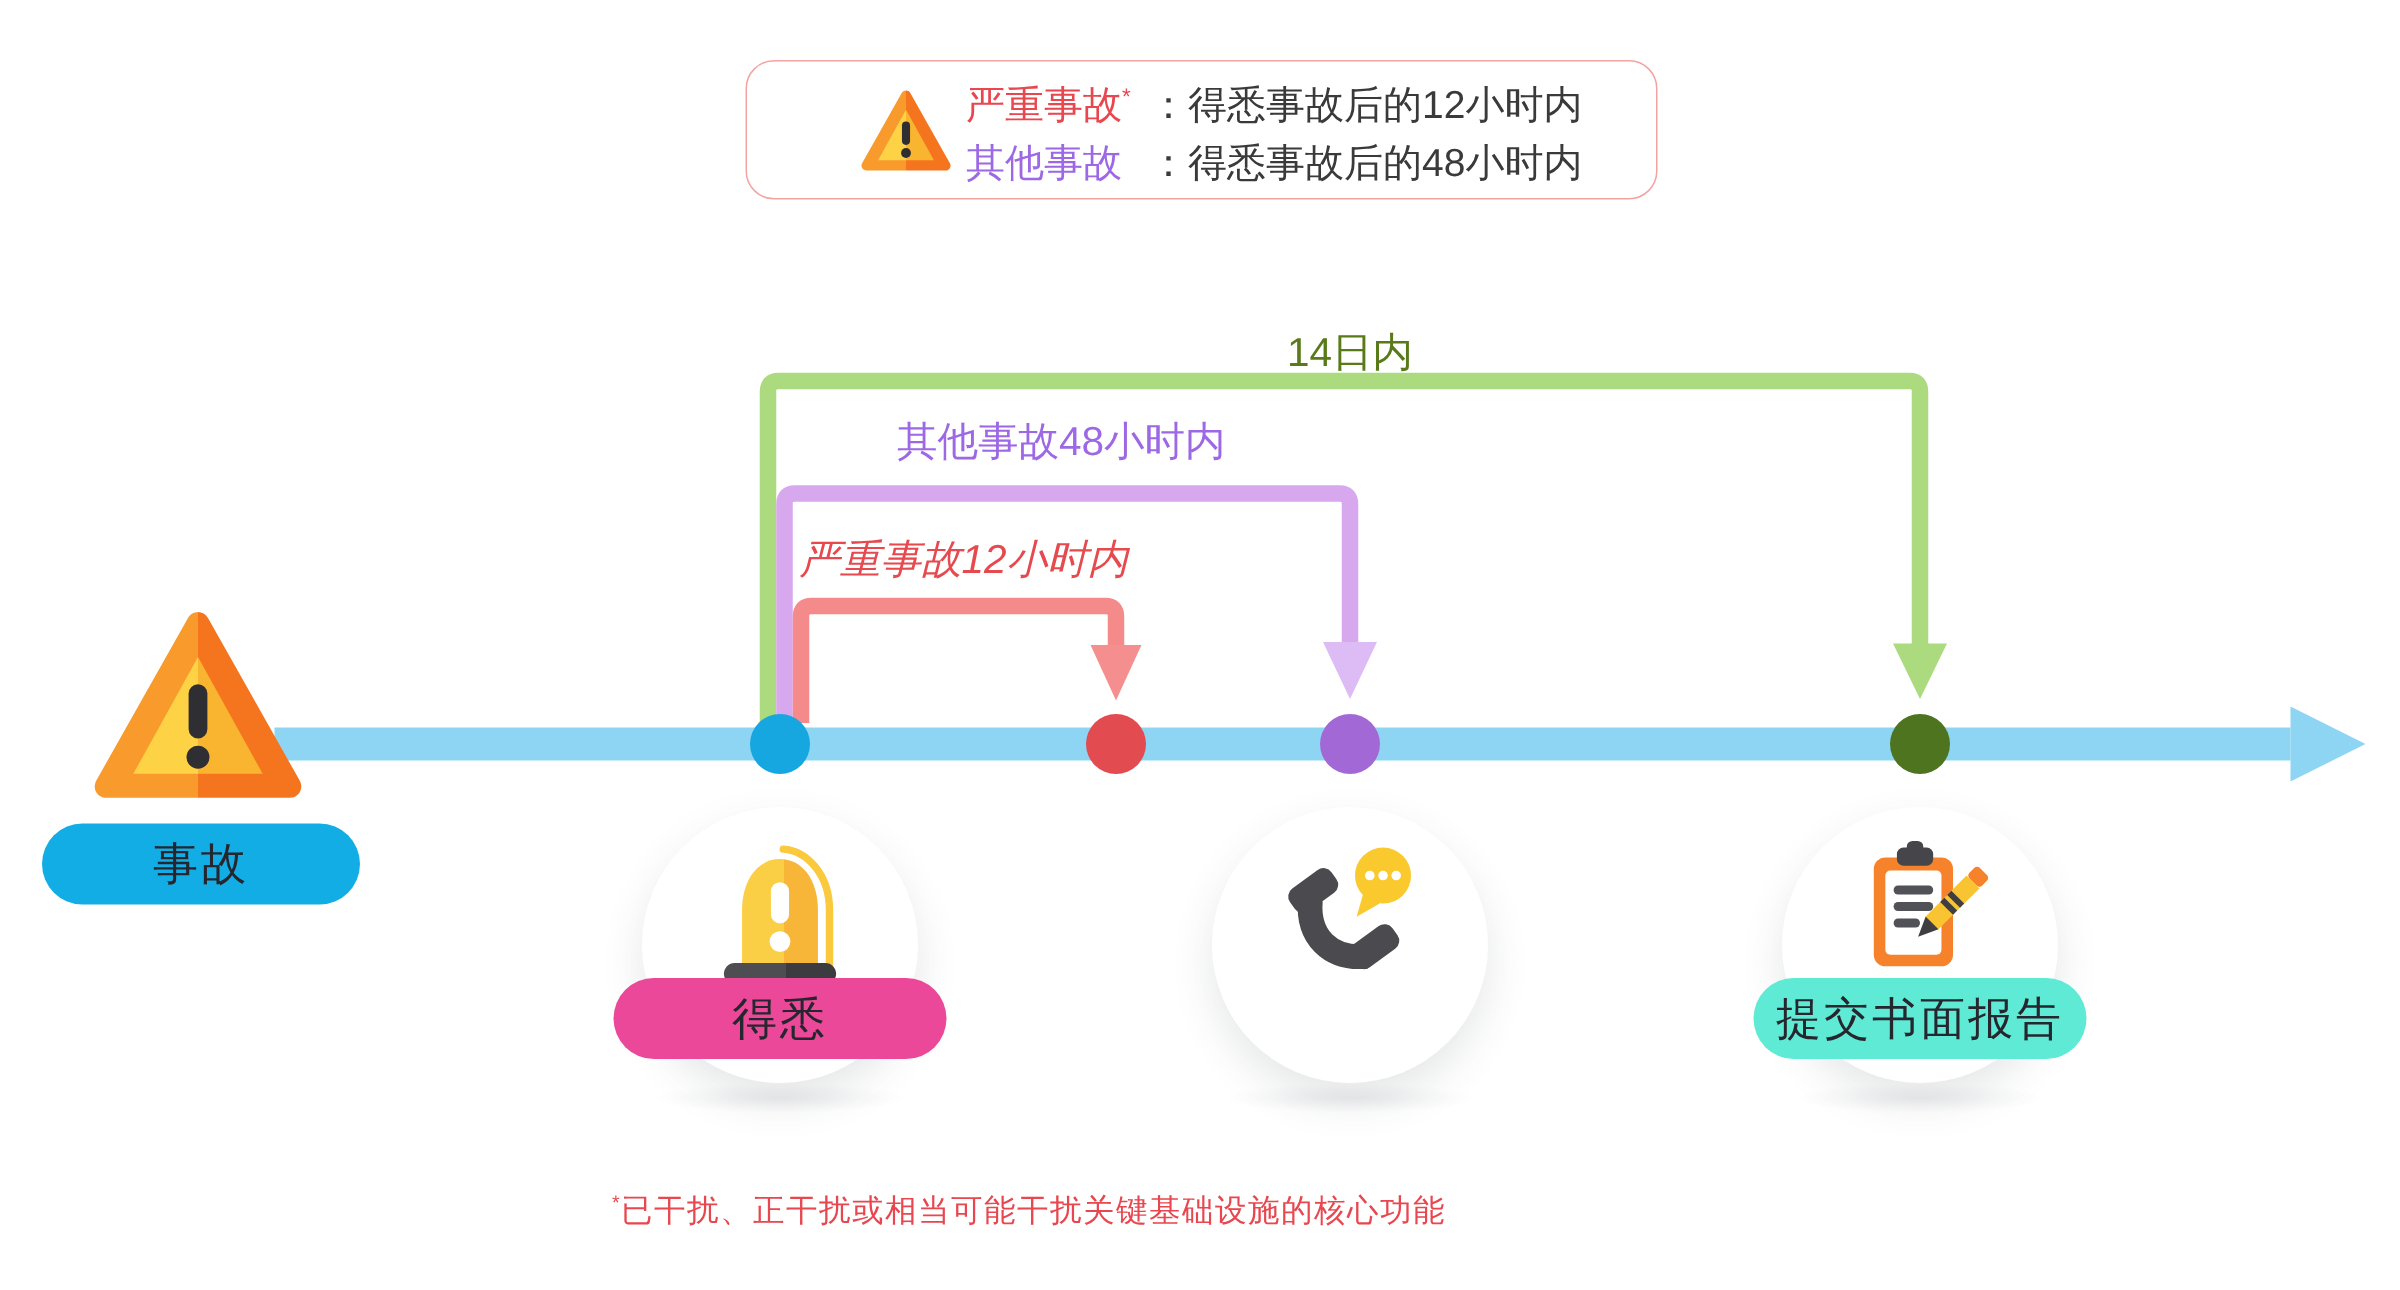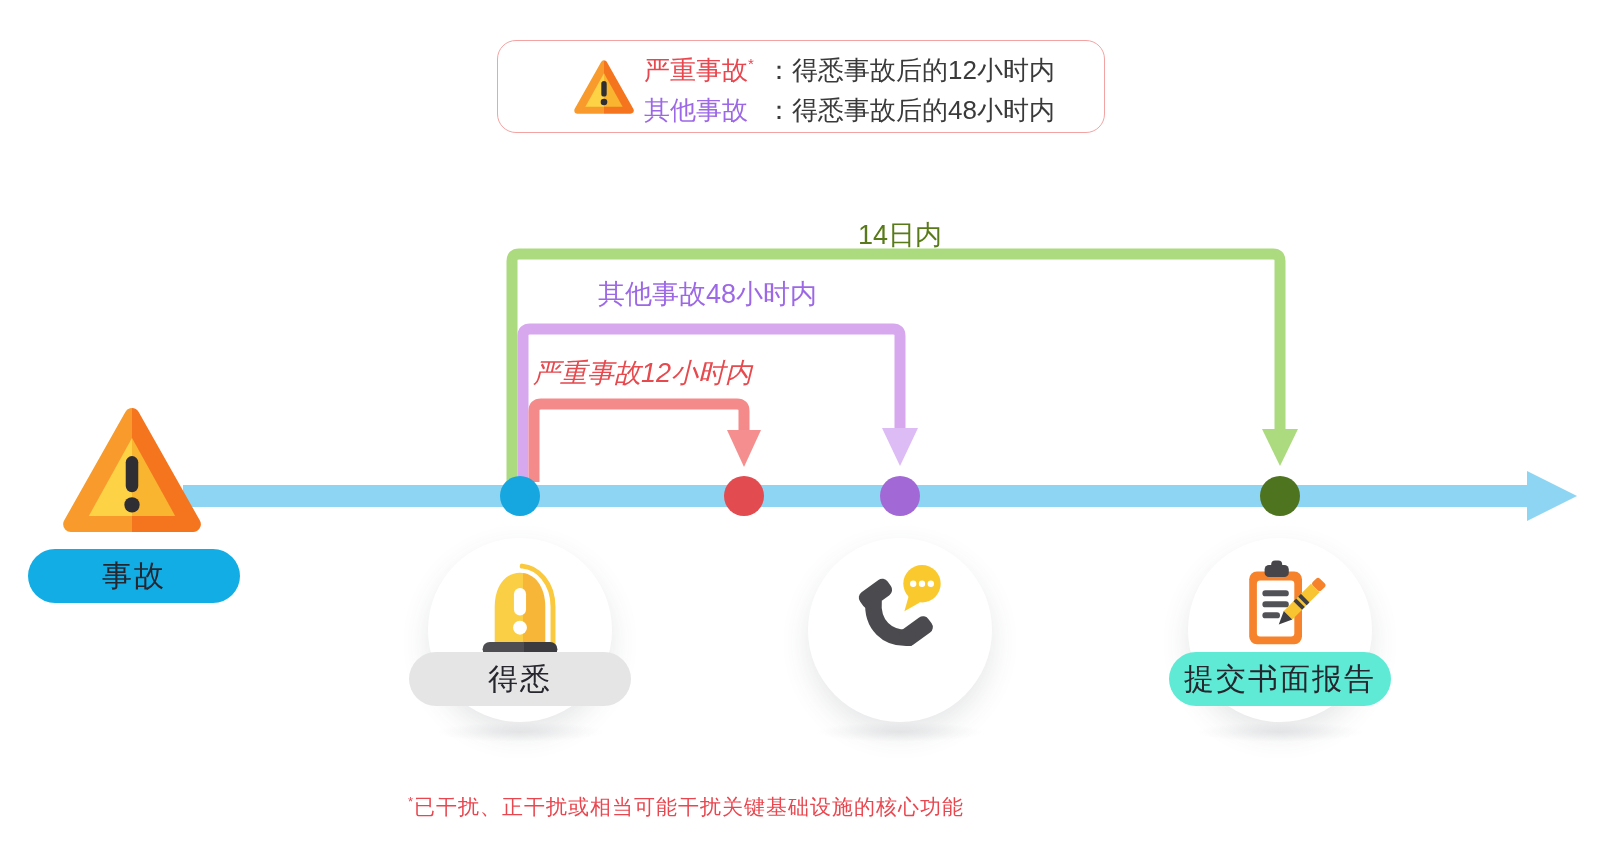--- a/index.html
+++ b/index.html
@@ -132,21 +132,21 @@
   <div class="node-circle nc-1">
     <svg class="node-ic" viewBox="0 0 100 100">
       <path d="M80 82 L80 48 C80 26 66 12 52 11" stroke="#fbc93d" stroke-width="4.5" fill="none" stroke-linecap="round"></path>
       <path d="M27 82 L27 48 C27 29 37 17 50 17 C63 17 73 29 73 48 L73 82 Z" fill="url(#domeGrad)"></path>
       <rect x="44.5" y="31" width="11" height="25" rx="5.5" fill="#ffffff"></rect>
       <circle cx="50" cy="67" r="6.3" fill="#ffffff"></circle>
       <rect x="16" y="80" width="68" height="13" rx="6.5" fill="url(#baseGrad)"></rect>
     </svg>
   </div>
   <div class="node-shadow ns-1"></div>
-  <div class="pill pill-node pn-1" style="background: #e5e5e5;">得悉</div>
+  <div class="pill pill-node pn-1" style="background: #ec4899;">得悉</div>
 
   <div class="node-circle nc-2">
     <svg class="node-ic" viewBox="0 0 100 100">
       <path d="M26 42 C 24 64 38 78 60 76" stroke="#4b4b4f" stroke-width="15" fill="none"></path>
       <g fill="#4b4b4f">
         <rect x="12" y="28" width="31" height="17" rx="6" transform="rotate(-36 27 36)"></rect>
         <rect x="49" y="62" width="31" height="17" rx="6" transform="rotate(-36 64 70)"></rect>
       </g>
       <polygon points="58,38 68,44 54,52" fill="#f9c92e"></polygon>
       <circle cx="70" cy="27" r="17" fill="#f9c92e"></circle>

